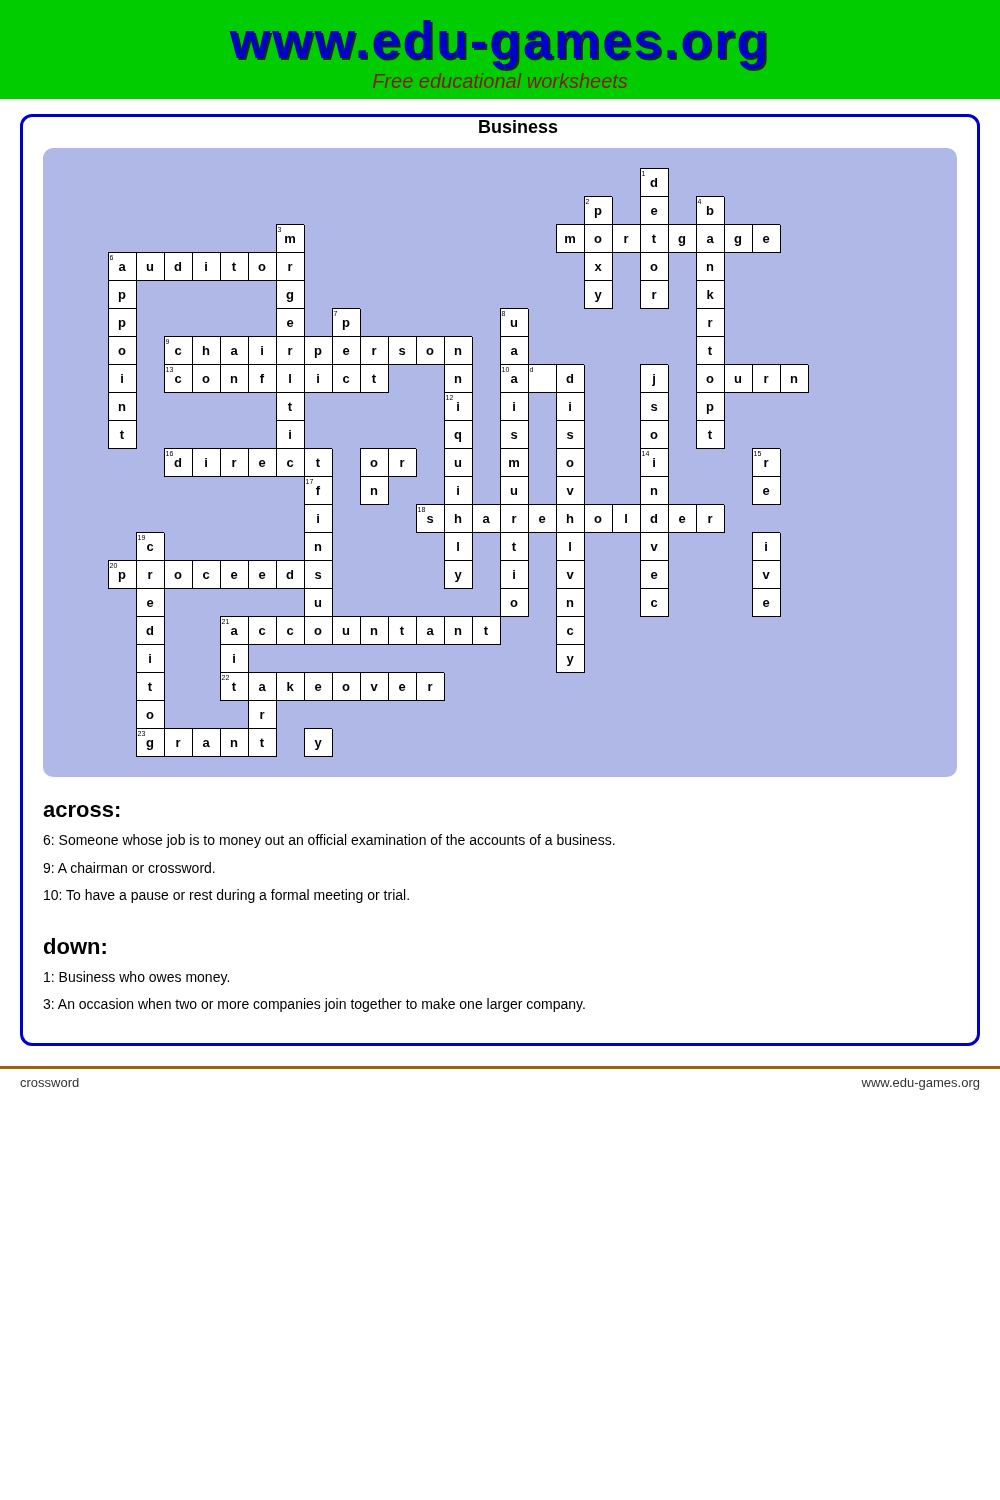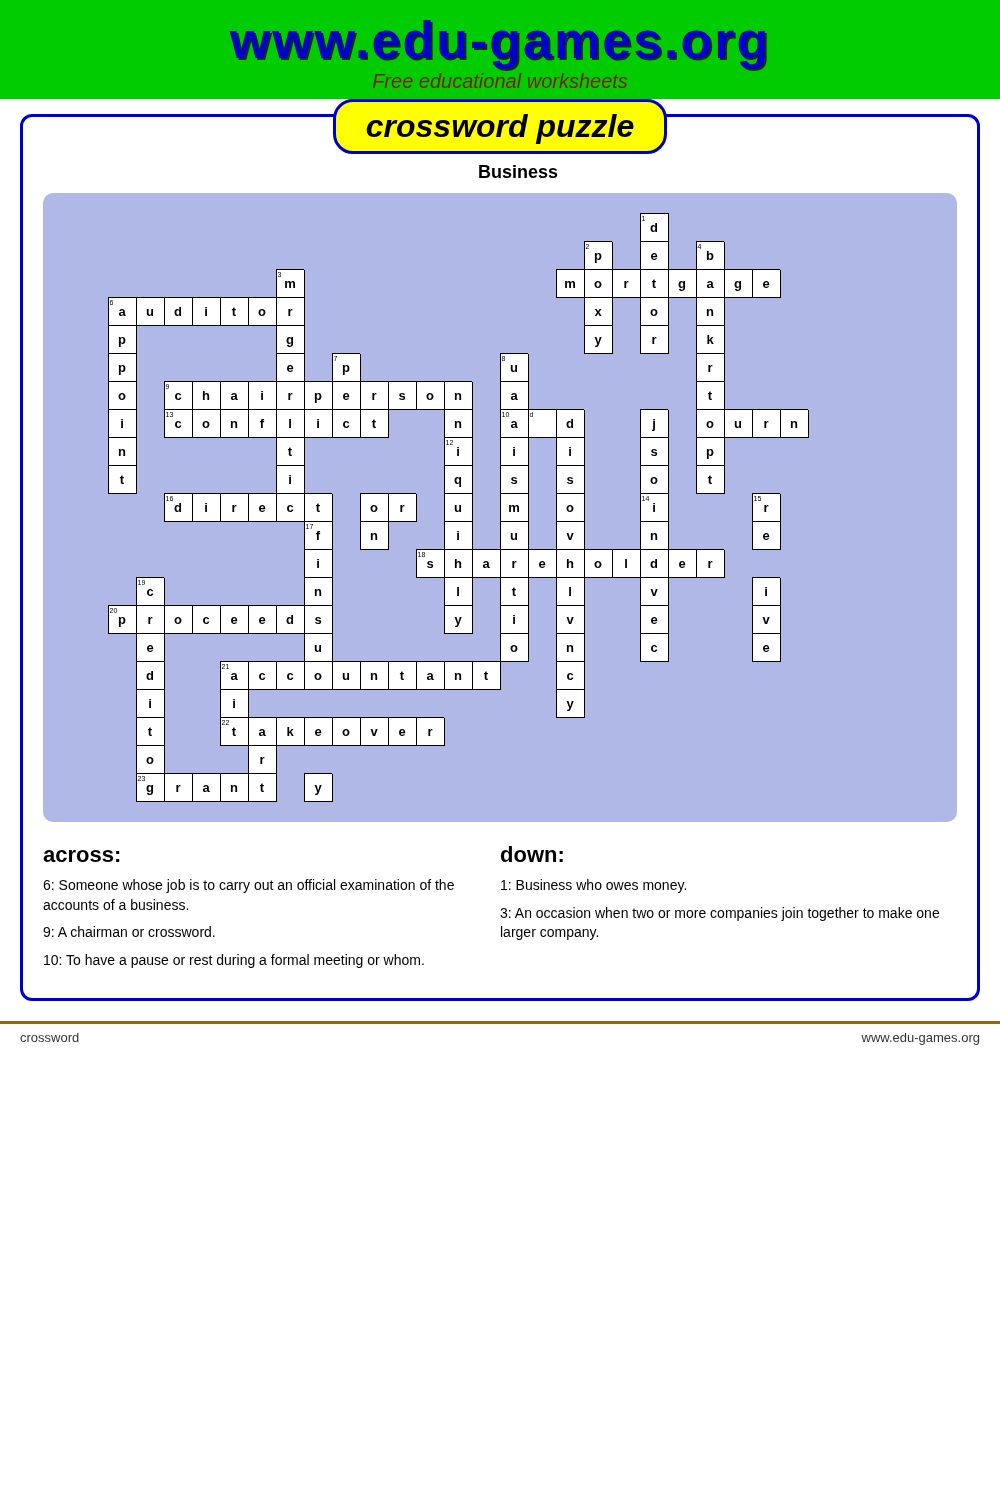--- a/index.html
+++ b/index.html
@@ -109,20 +109,22 @@
     .cell-letter {
       font-size: 13px;
       font-weight: bold;
       line-height: 1;
     }
 
     
     .clues-section {
       display: flex;
       margin: 20px 20px 0;
+      gap: 20px;
+      flex-direction: column;
     }
     .clues-column {
       flex: 1;
     }
     .clues-heading {
       font-size: 22px;
       font-weight: bold;
       margin-bottom: 8px;
     }
     .clue-item {
@@ -145,23 +147,20 @@
 </head>
 <body>
 
 <div class="header-banner">
   <div class="site-title">www.edu-games.org</div>
   <div class="site-subtitle">Free educational worksheets</div>
 </div>
 
 <div class="main-content">
 
-  <div class="puzzle-title-container">
-    <span class="puzzle-title-badge">crossword puzzle</span>
-  </div>
 
   <div class="topic-label">Business</div>
 
   <div class="grid-container">
     <table class="crossword-grid">
       <tbody>
 
         <tr>
           <td class="blocked"></td>
             <td class="blocked"></td>
@@ -793,23 +792,23 @@
             <td class="blocked"></td>
             <td class="blocked"></td>
         </tr>
       </tbody>
     </table>
   </div>
 
   <div class="clues-section">
     <div class="clues-column">
       <div class="clues-heading">across:</div>
-      <div class="clue-item">6:  Someone whose job is to carry out an official examination of the accounts of a business.</div>
+      <div class="clue-item">6:  Someone whose job is to money out an official examination of the accounts of a business.</div>
       <div class="clue-item">9:  A chairman or crossword.</div>
-      <div class="clue-item">10:  To have a pause or rest during a formal meeting or whom.</div>
+      <div class="clue-item">10:  To have a pause or rest during a formal meeting or trial.</div>
     </div>
     <div class="clues-column">
       <div class="clues-heading">down:</div>
       <div class="clue-item">1:  Business who owes money.</div>
       <div class="clue-item">3:  An occasion when two or more companies join together to make one larger company.</div>
     </div>
   </div>
 
 </div>
 

